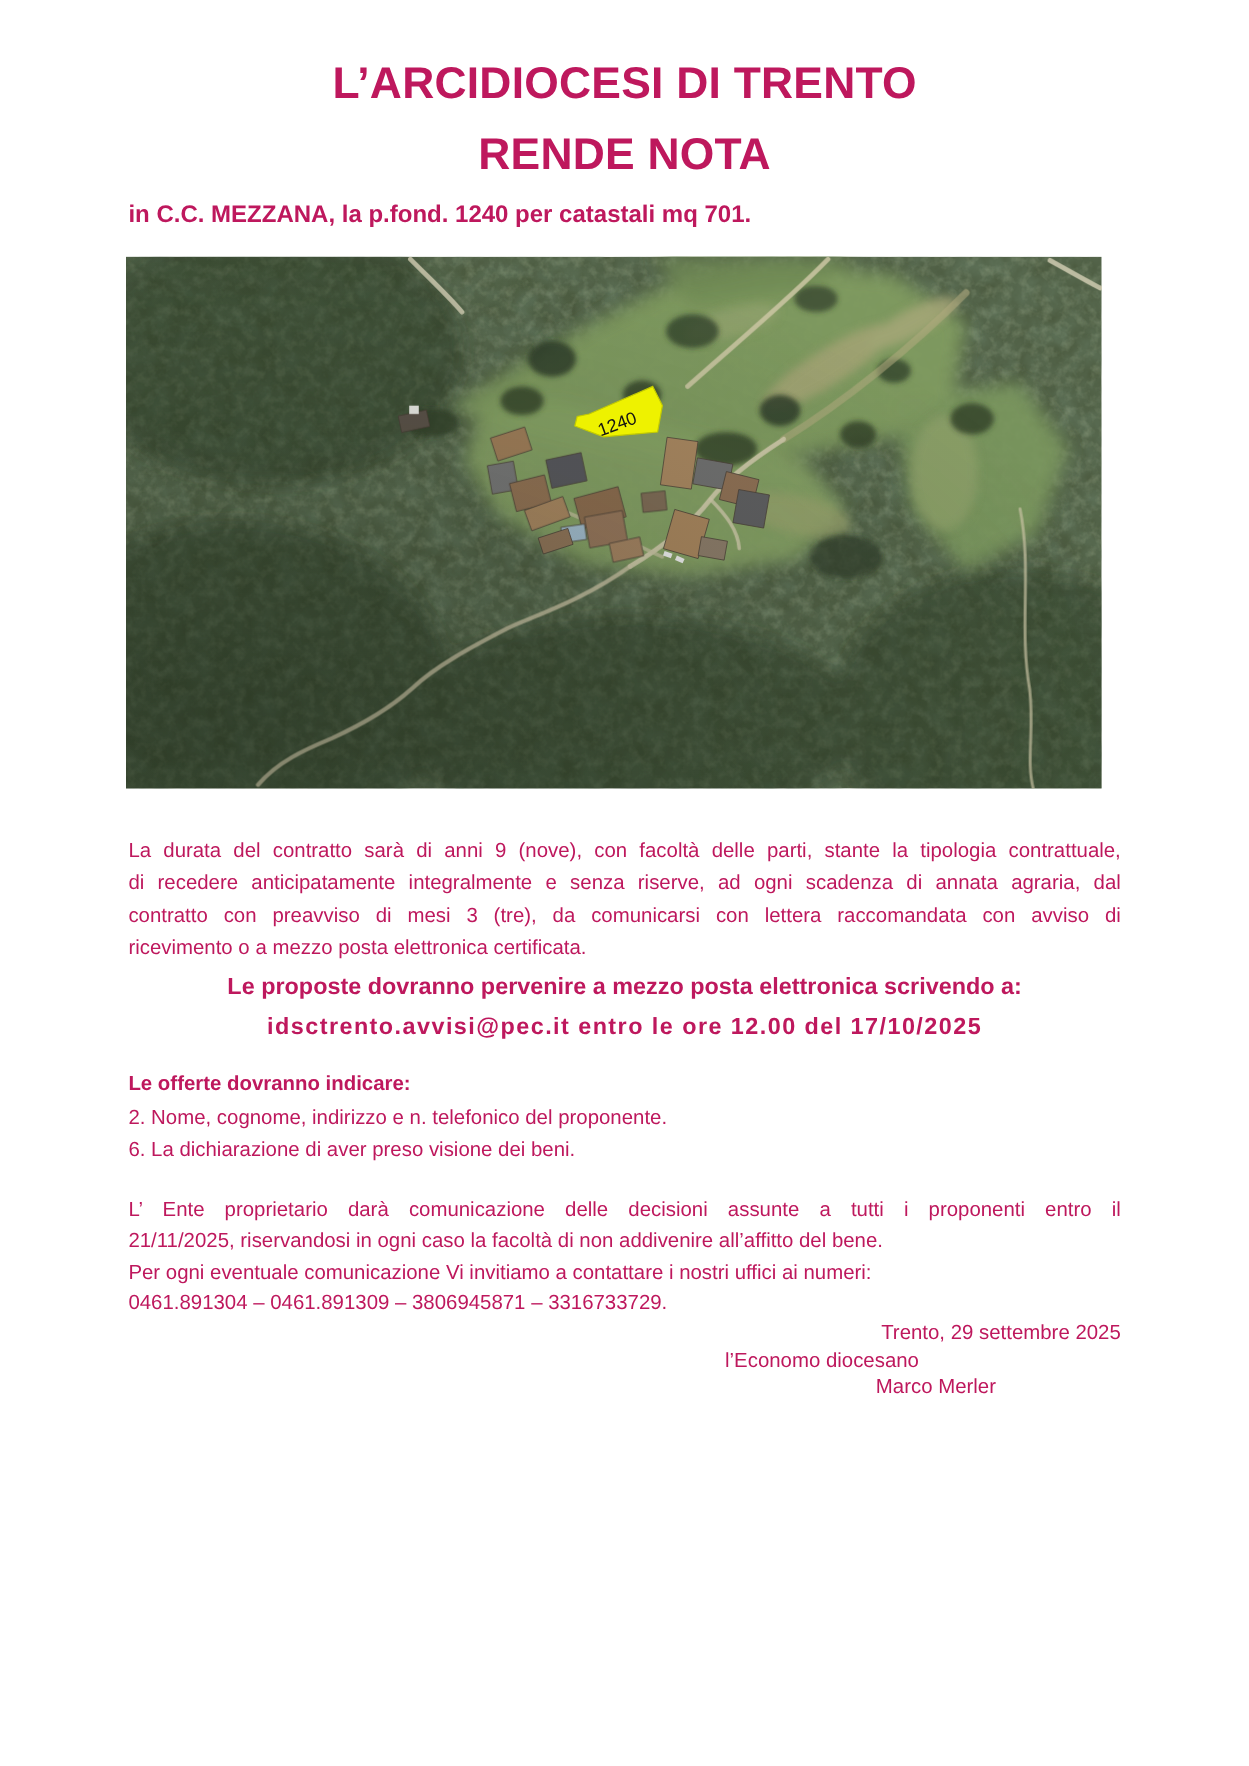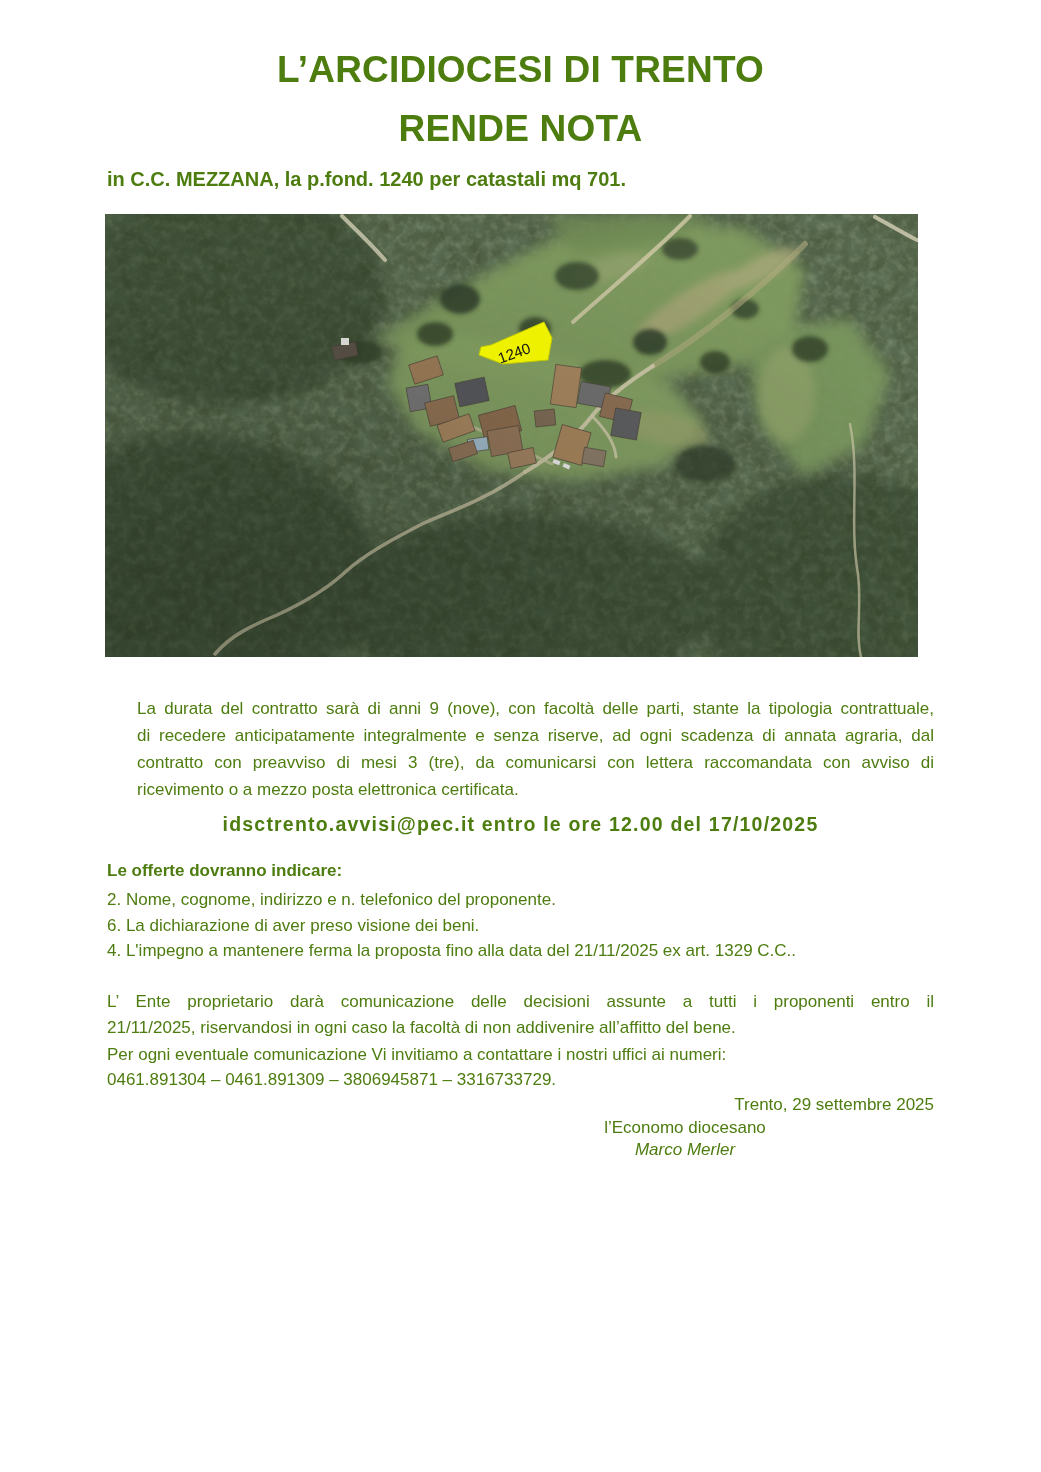--- a/index.html
+++ b/index.html
@@ -1,43 +1,43 @@
 <!DOCTYPE html>
 <html><head>
 <meta charset="utf-8">
 <style>
   html,body{margin:0;padding:0;background:#ffffff;}
   .page{
     position:relative;
     width:1041px;height:1472px;
     background:#ffffff;
-    color:#4d7c0f;
+    color:#be185d;
     font-family:"Liberation Sans",sans-serif;
     box-sizing:border-box;
     padding:47px 107px 0 107px;
     overflow:hidden;
   }
   .title{font-size:37px;font-weight:bold;text-align:center;line-height:46px;letter-spacing:0.2px;}
   .title2{margin-top:13px;}
   .intro{margin-top:27px;font-size:17.5px;white-space:nowrap;}
   .parcel-line{margin-top:16px;font-size:20px;font-weight:bold;}
   .map{margin-top:23px;margin-left:-2px;width:813px;height:443px;line-height:0;}
   .para{font-size:17px;line-height:27px;}
-  .duration{margin-top:38px;margin-left:30px;}
+  .duration{margin-top:38px;}
   .jline{display:block;text-align:justify;text-align-last:justify;}
   .center-bold{margin-top:6px;text-align:center;font-weight:bold;font-size:19.5px;line-height:26px;}
   .spaced{margin-top:8px;letter-spacing:1.2px;}
   .offers-heading{margin-top:21px;font-size:17px;font-weight:bold;line-height:26px;}
   .item{font-size:17px;line-height:25.5px;margin-top:3px;}
   .item + .item{margin-top:0;}
   .decision{margin-top:25px;font-size:17px;line-height:26px;}
   .contact{margin-top:1px;font-size:17px;line-height:25px;}
   .date-line{margin-top:0;font-size:17px;line-height:25px;text-align:right;}
   .sig{margin-top:0;margin-left:433px;width:290px;text-align:center;font-size:17px;line-height:22px;}
-  .sig .name{font-style:italic;}
+  .sig .name{text-align:right;}
   b{font-weight:bold;}
 </style>
 </head>
 <body>
 
 <div class="page">
 
   <div class="title">L’ARCIDIOCESI DI TRENTO</div>
   <div class="title title2">RENDE NOTA</div>
 
@@ -160,27 +160,27 @@
     </svg>
   </div>
 
   <div class="para duration">
     <span class="jline">La durata del contratto sarà di anni 9 (nove), con facoltà delle parti, stante la tipologia contrattuale,</span>
     <span class="jline">di recedere anticipatamente integralmente e senza riserve, ad ogni scadenza di annata agraria, dal</span>
     <span class="jline">contratto con preavviso di mesi 3 (tre), da comunicarsi con lettera raccomandata con avviso di</span>
     <span>ricevimento o a mezzo posta elettronica certificata.</span>
   </div>
 
+  <div class="center-bold">Le proposte dovranno pervenire a mezzo posta elettronica scrivendo a:</div>
   <div class="center-bold spaced">idsctrento.avvisi@pec.it entro le ore 12.00 del 17/10/2025</div>
 
   <div class="offers-heading">Le offerte dovranno indicare:</div>
 
   <div class="item">2. Nome, cognome, indirizzo e n. telefonico del proponente.</div>
   <div class="item">6. La dichiarazione di aver preso visione dei beni.</div>
-  <div class="item">4. L'impegno a mantenere ferma la proposta fino alla data del 21/11/2025 ex art. 1329 C.C..</div>
 
   <div class="decision">
     <span class="jline">L’ Ente proprietario darà comunicazione delle decisioni assunte a tutti i proponenti entro il</span>
     <span>21/11/2025, riservandosi in ogni caso la facoltà di non addivenire all’affitto del bene.</span>
   </div>
 
   <div class="contact">
     <span>Per ogni eventuale comunicazione Vi invitiamo a contattare i nostri uffici ai numeri:</span><br>
     <span>0461.891304 – 0461.891309 – 3806945871 – 3316733729.</span>
   </div>

